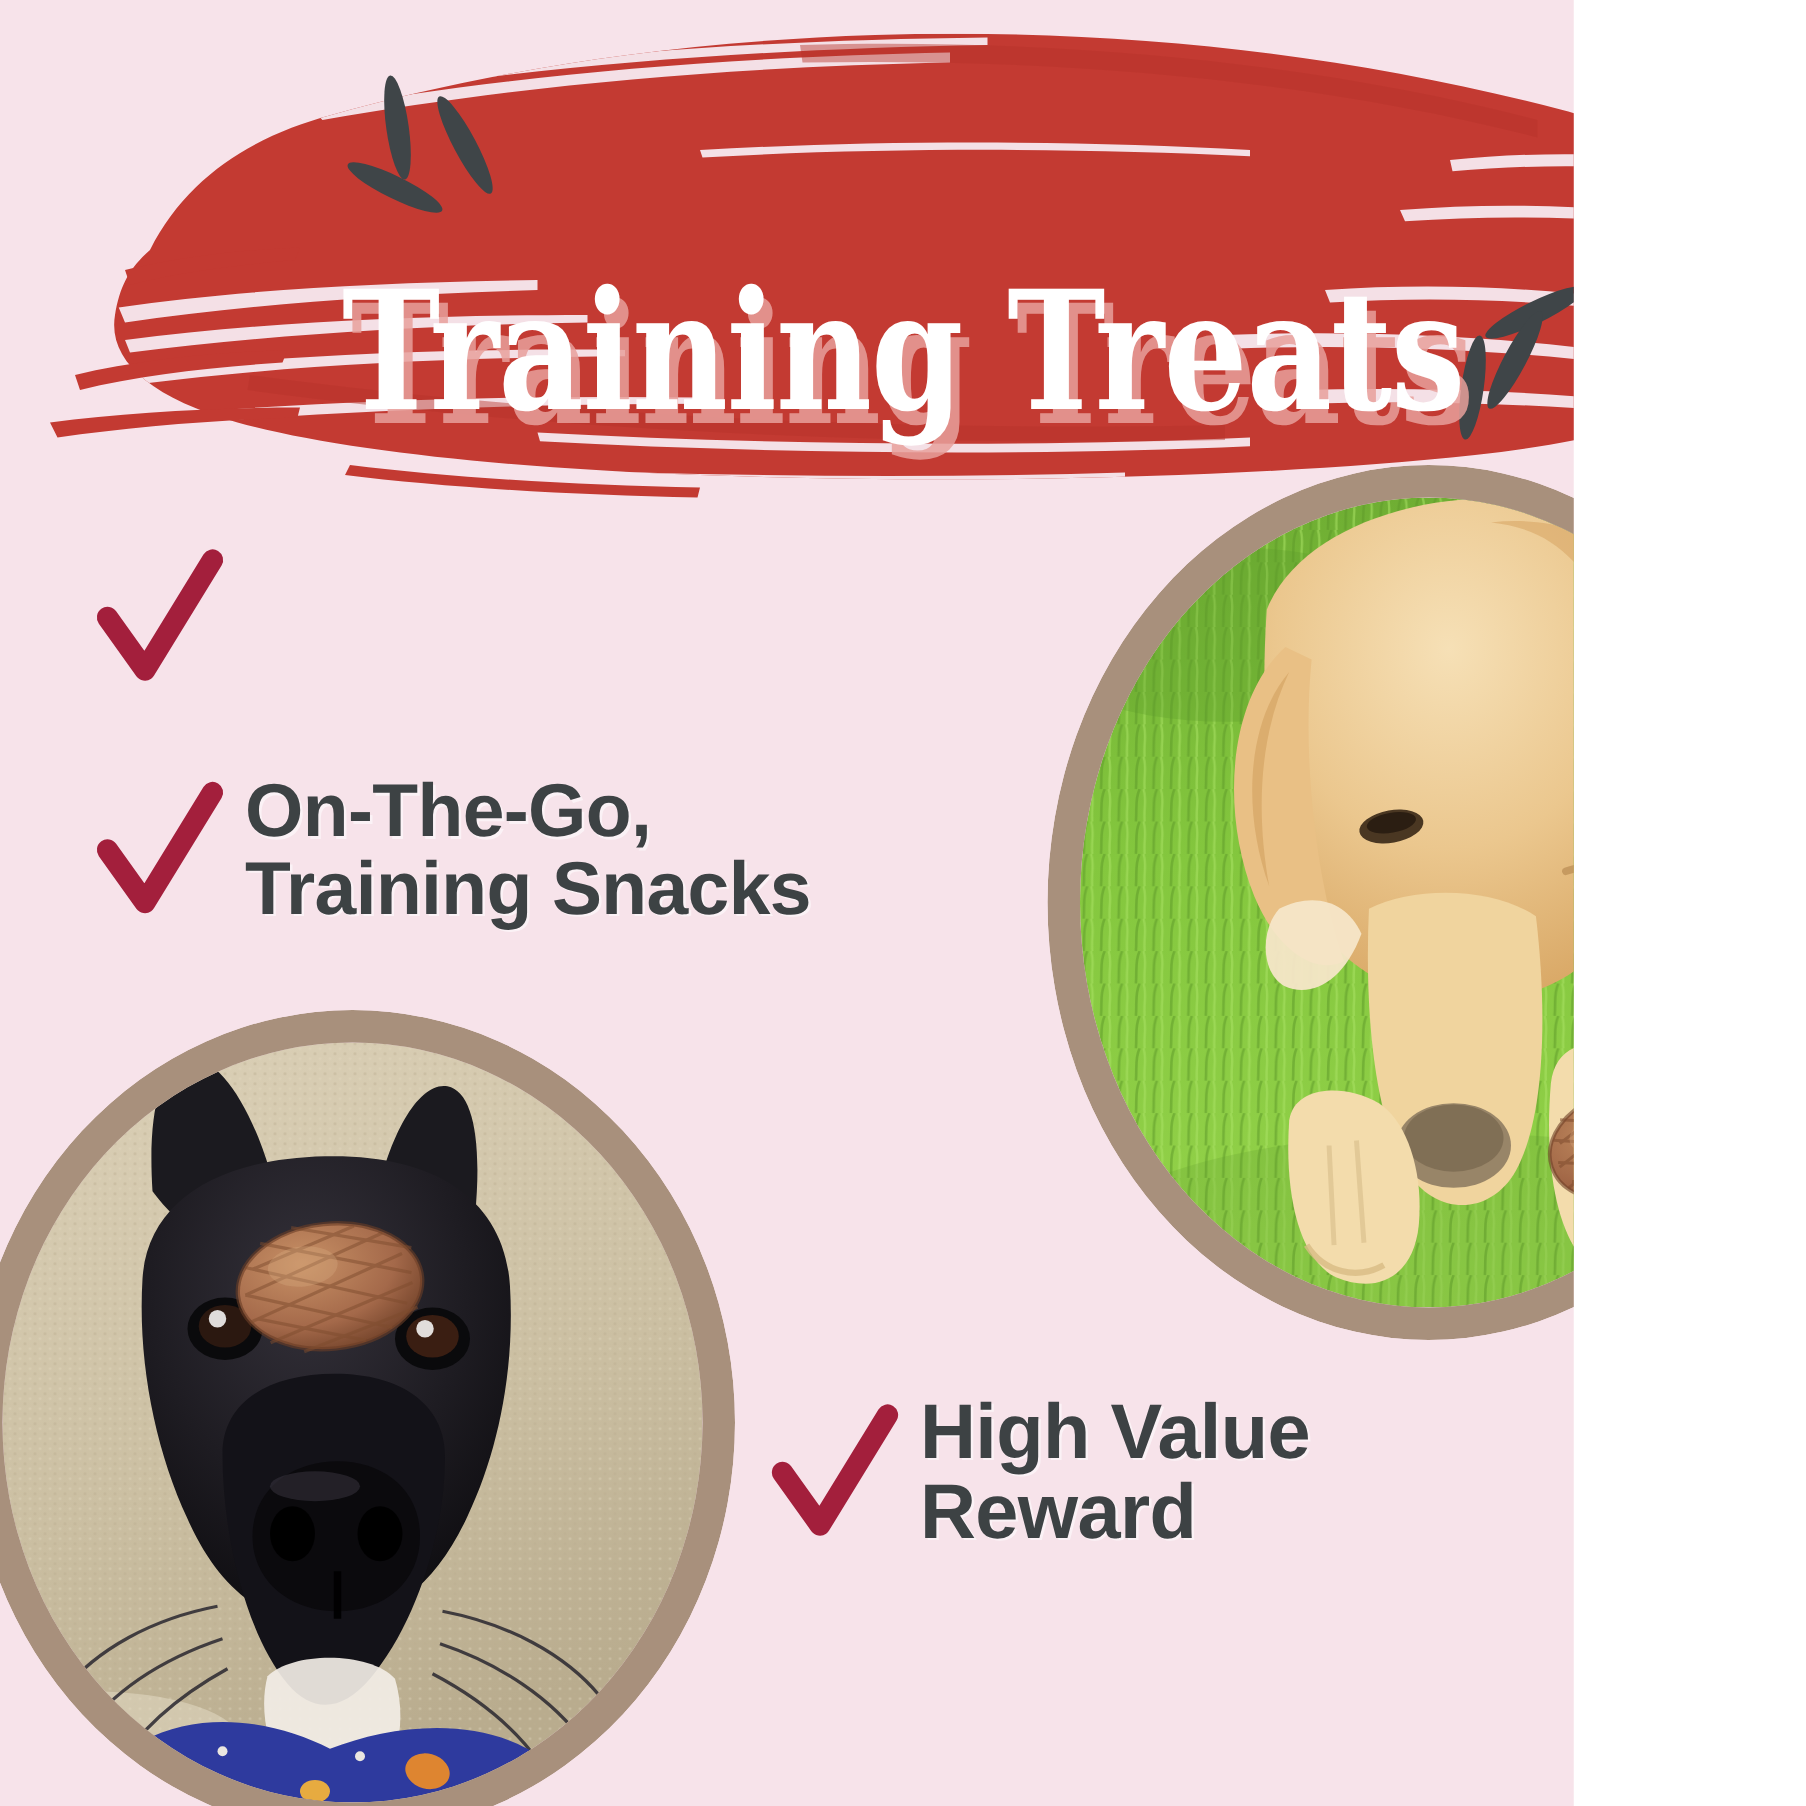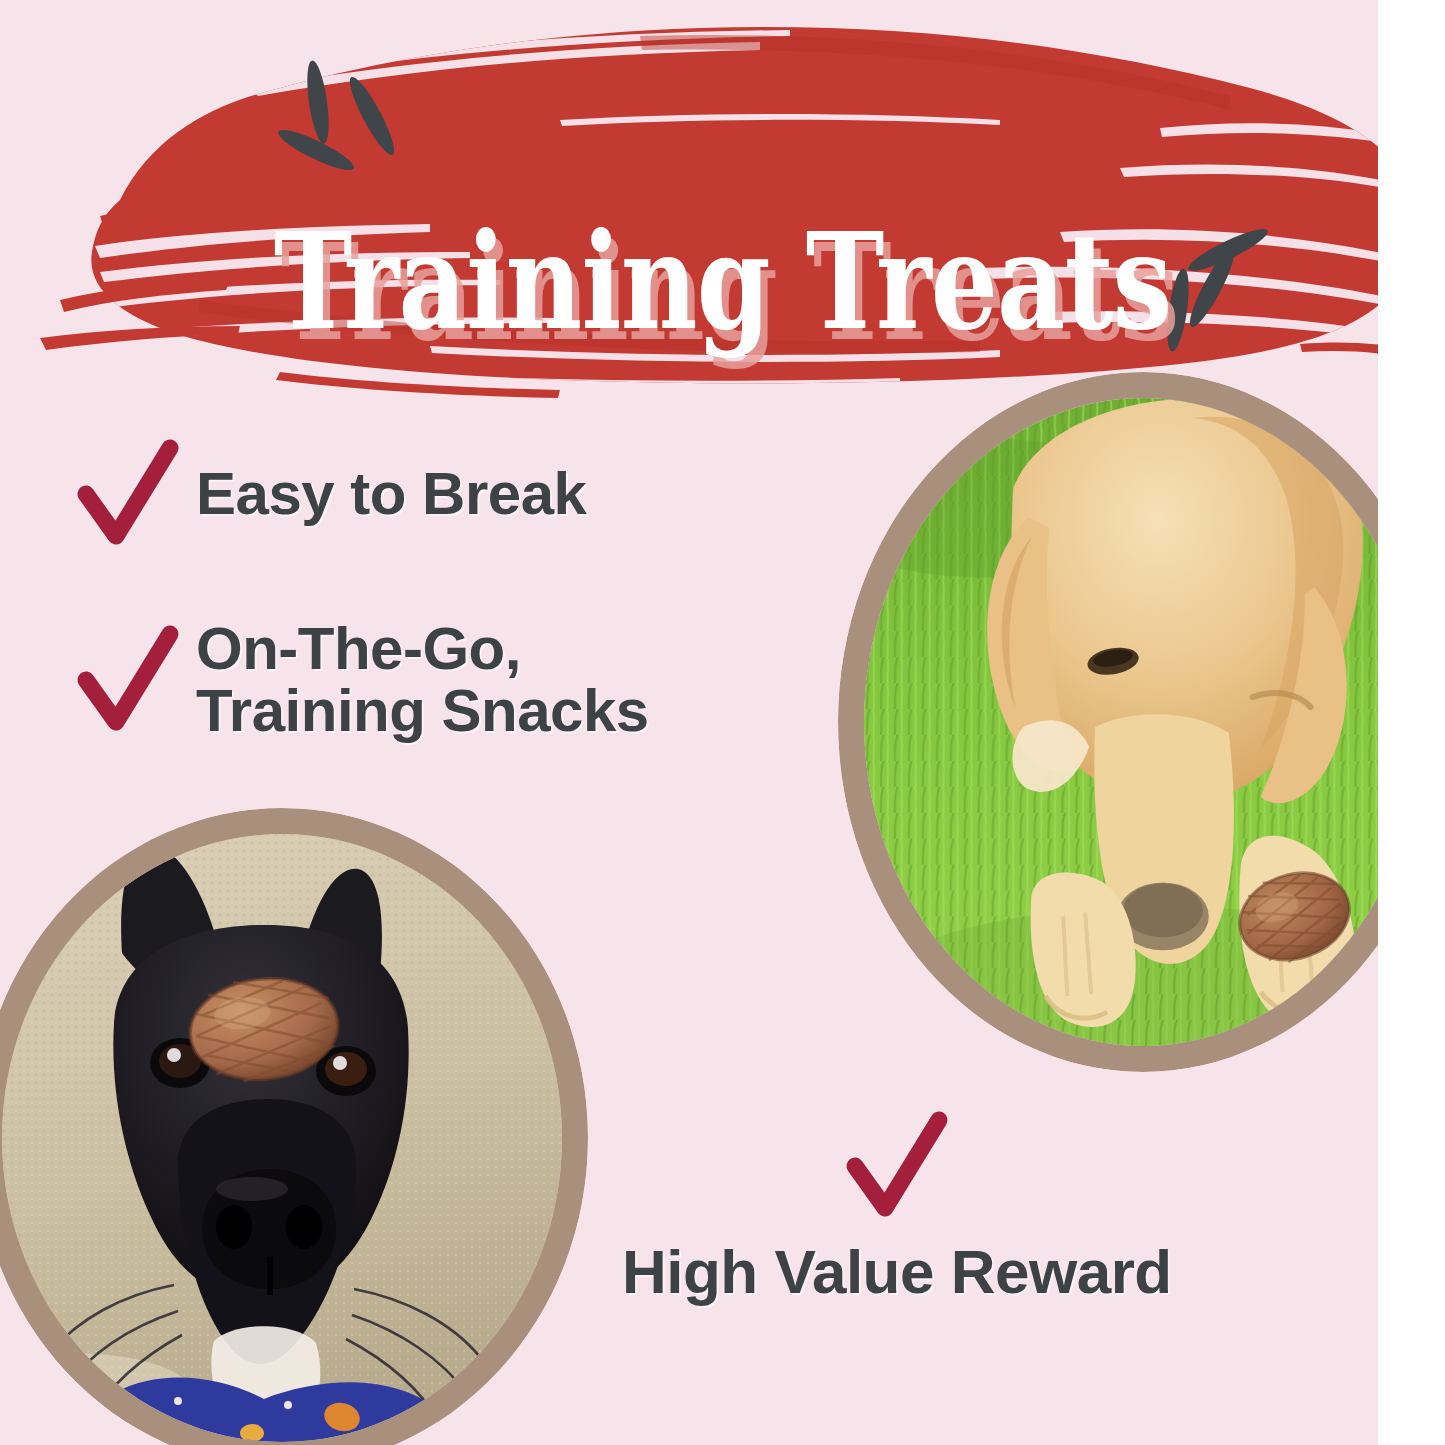--- a/index.html
+++ b/index.html
@@ -2,21 +2,21 @@
 <html><head>
 <meta charset="utf-8">
 <style>
   html, body {
     margin: 0;
     padding: 0;
     background: #ffffff;
   }
   .canvas {
     position: relative;
-    width: 1378px;
+    width: 1259px;
     height: 1445px;
     overflow: hidden;
     background: #F7E3EA;
     font-family: "Liberation Sans", sans-serif;
   }
 
   
   .banner {
     position: absolute;
     left: 0;
@@ -67,21 +67,21 @@
     text-shadow: 2px 2px 0 rgba(255,255,255,0.55);
     white-space: pre-line;
   }
 
   #bullet-0 { left: 82px;  top: 442px; }
   #bullet-0 .bullet-text { font-size: 60px; }
 
   #bullet-1 { left: 82px;  top: 618px; }
   #bullet-1 .bullet-text { font-size: 60px; }
 
-  #bullet-2 { left: 622px; top: 1114px; flex-direction: column; }
+  #bullet-2 { left: 622px; top: 1114px; }
   #bullet-2 .bullet-text { font-size: 62px; }
 
   #bullet-3 { left: 622px; top: 1284px; }
   #bullet-3 .bullet-text { font-size: 62px; }
 
   
   .photo {
     position: absolute;
     border-radius: 50%;
     overflow: hidden;
@@ -191,21 +191,20 @@
   </div>
 
   <h1 class="title">Training Treats</h1>
 
   <div class="bullet" id="bullet-0">
     <span class="check">
       <svg viewBox="0 0 92 104" aria-hidden="true">
         <path d="M4,52 L34,94 L88,6" fill="none" stroke="#A31F3C" stroke-width="17" stroke-linecap="round" stroke-linejoin="round"></path>
       </svg>
     </span>
-    <span class="bullet-text">Easy to Break</span>
   </div>
 
   <div class="bullet" id="bullet-1">
     <span class="check">
       <svg viewBox="0 0 92 104" aria-hidden="true">
         <path d="M4,52 L34,94 L88,6" fill="none" stroke="#A31F3C" stroke-width="17" stroke-linecap="round" stroke-linejoin="round"></path>
       </svg>
     </span>
     <span class="bullet-text">On-The-Go,
 Training Snacks</span>

